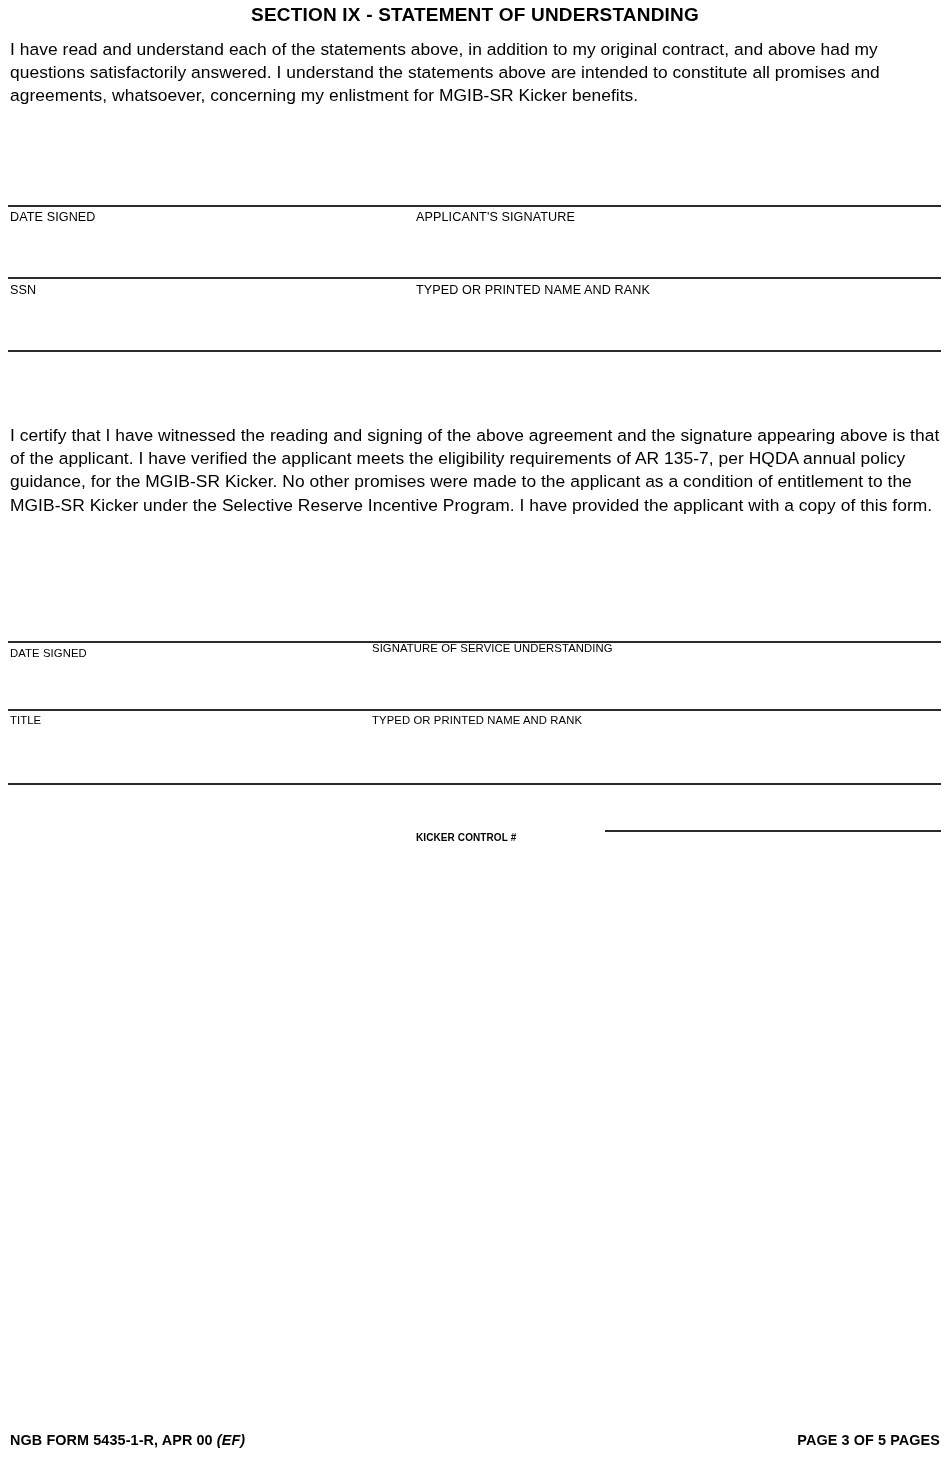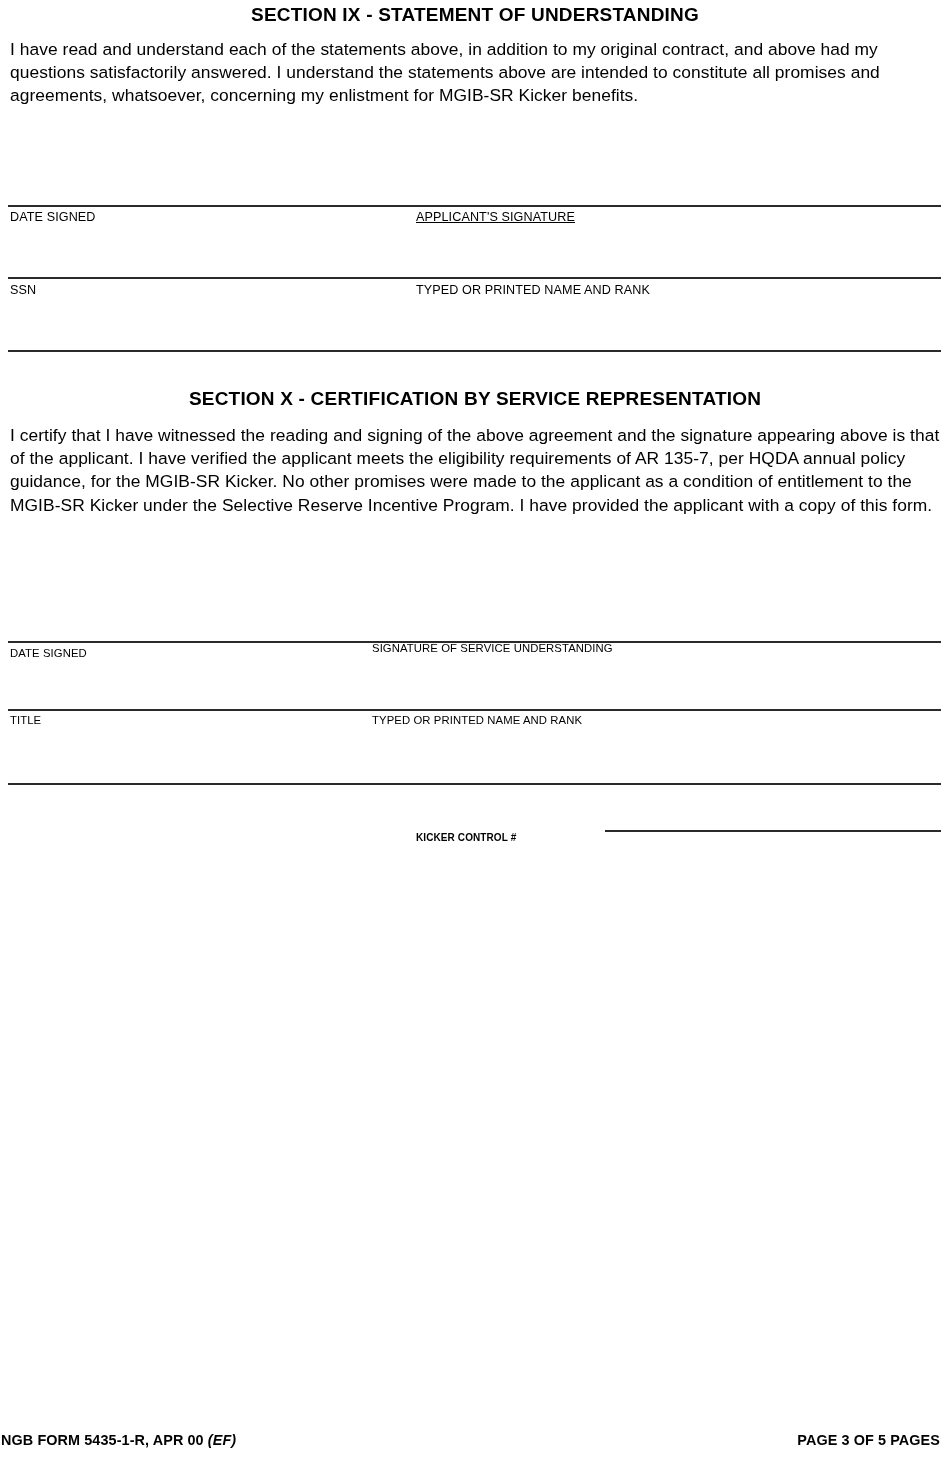--- a/index.html
+++ b/index.html
@@ -71,50 +71,49 @@
 
   
   .footer-text {
     position: absolute;
     top: 1432px;
     font-size: 14.4px;
     font-weight: bold;
     white-space: nowrap;
     letter-spacing: 0.1px;
   }
-  #footer-left { left: 1px; text-align: center; }
+  #footer-left { left: 10px; text-align: center; }
   #footer-right { right: 10px; }
   .footer-em { font-style: italic; }
 </style>
 </head>
 <body>
 
 <div id="page">
 
   <div id="sec9-heading" class="section-heading">SECTION IX - STATEMENT OF UNDERSTANDING</div>
 
   <div id="sec9-body" class="body-text">I have read and understand each of the statements above, in addition to my original contract, and above had my questions satisfactorily answered.  I understand the statements above are intended to constitute all promises and agreements, whatsoever, concerning my enlistment for MGIB-SR Kicker benefits.</div>
 
   <div class="rule" style="top:205px;"></div>
   <div class="rule" style="top:277px;"></div>
   <div class="rule" style="top:350px;"></div>
 
   <div class="field-label lg" style="left:10px; top:210px;">DATE SIGNED</div>
-  <div class="field-label lg" style="left:416px; top:210px;text-decoration:underline;">APPLICANT'S SIGNATURE</div>
+  <div class="field-label lg" style="left:416px; top:210px;">APPLICANT'S SIGNATURE</div>
 
   <div style="position:absolute; left:8px; top:207px; width:404px; height:68px;"></div>
   <div style="position:absolute; left:414px; top:207px; width:527px; height:68px;"></div>
 
   <div class="field-label lg" style="left:10px; top:283px;text-align:right;">SSN</div>
   <div class="field-label lg" style="left:416px; top:283px;">TYPED OR PRINTED NAME AND RANK</div>
 
   <div style="position:absolute; left:8px; top:279px; width:404px; height:69px;"></div>
   <div style="position:absolute; left:414px; top:279px; width:527px; height:69px;"></div>
 
-  <div id="sec10-heading" class="section-heading">SECTION X - CERTIFICATION BY SERVICE REPRESENTATION</div>
 
   <div id="sec10-body" class="body-text">I certify that I have witnessed the reading and signing of the above agreement and the signature appearing above is that of the applicant.  I have verified the applicant meets the eligibility requirements of AR 135-7, per HQDA annual policy guidance, for the MGIB-SR Kicker.  No other promises were made to the applicant as a condition of entitlement to the MGIB-SR Kicker under the Selective Reserve Incentive Program.  I have provided the applicant with a copy of this form.</div>
 
   <div class="rule" style="top:641px;"></div>
   <div class="rule" style="top:709px;"></div>
   <div class="rule" style="top:783px;"></div>
 
   <div class="field-label sm" style="left:10px; top:647px;">DATE SIGNED</div>
   <div class="field-label sm" style="left:372px; top:642px;">SIGNATURE OF SERVICE UNDERSTANDING</div>
 

